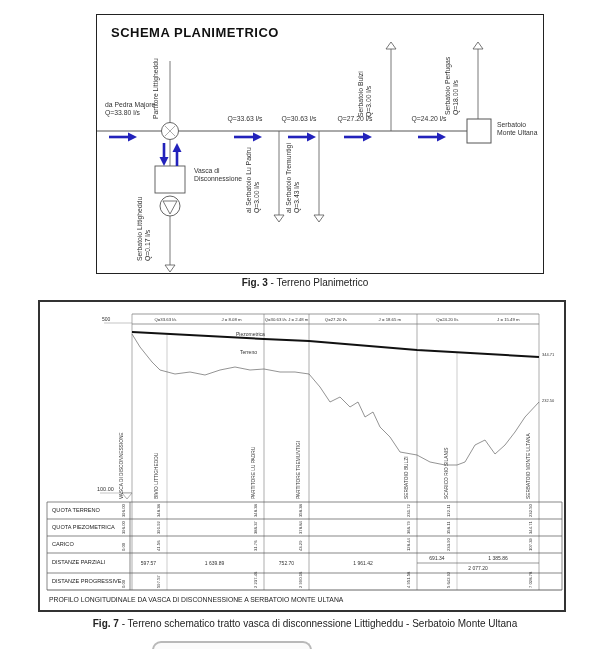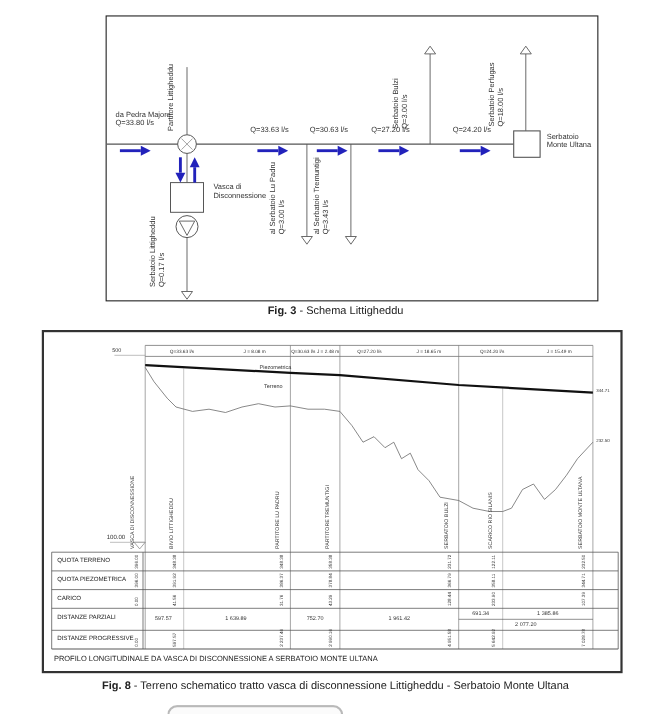--- a/index.html
+++ b/index.html
@@ -81,20 +81,21 @@
         <path d="M266,117.5 L275,122 L266,126.5 Z"></path>
       <rect x="321" y="120.7" width="19" height="2.6"></rect>
         <path d="M340,117.5 L349,122 L340,126.5 Z"></path>
       <rect x="65.7" y="128" width="2.6" height="14"></rect>
         <path d="M62.5,142 L71.5,142 L67,151 Z"></path>
       <rect x="78.7" y="137" width="2.6" height="14"></rect>
         <path d="M75.5,137 L84.5,137 L80,128 Z"></path>
     </g>
   </svg>
 
+  <div class="f3-title">SCHEMA PLANIMETRICO</div>
 
   <div class="lbl" style="left:8px;top:86px;">
     <span>da Pedra Majore</span><br>
     <span>Q=33.80 l/s</span>
   </div>
 
   <div class="rot" style="left:63px;top:96px;">Partitore Littigheddu</div>
 
   <div class="qlbl" style="left:118px;">Q=33.63 l/s</div>
   <div class="qlbl" style="left:172px;">Q=30.63 l/s</div>
@@ -127,21 +128,21 @@
     <span class="l2">Q=18.00 l/s</span>
   </div>
 
   <div class="lbl" style="left:400px;top:106px;">
     <span>Serbatoio</span><br>
     <span>Monte Ultana</span>
   </div>
 </div>
 
 <div class="caption" style="top:277px;">
-  <b>Fig. 3</b><span> - Schema Littigheddu</span>
+  <b>Fig. 3</b><span> - Terreno Planimetrico</span>
 </div>
 
 <div class="fig4">
   <svg class="abs" width="524" height="308" viewBox="0 0 524 308" style="left:0;top:0;">
 
     <line x1="92" y1="12" x2="499" y2="12" stroke="#555" stroke-width="0.6"></line>
     <line x1="92" y1="22" x2="499" y2="22" stroke="#555" stroke-width="0.6"></line>
 
     <line x1="92" y1="12" x2="92" y2="288" stroke="#777" stroke-width="0.6"></line>
     <line x1="127" y1="33" x2="127" y2="288" stroke="#999" stroke-width="0.5"></line>
@@ -249,16 +250,16 @@
   <div class="vnum" style="left:218px;top:281px;">2 237.46</div>
   <div class="vnum" style="left:263px;top:281px;">2 990.16</div>
   <div class="vnum" style="left:371px;top:281px;">4 951.58</div>
   <div class="vnum" style="left:411px;top:281px;">5 642.92</div>
   <div class="vnum" style="left:493px;top:281px;">7 028.78</div>
 
   <div class="f4title">PROFILO LONGITUDINALE DA VASCA DI DISCONNESSIONE A SERBATOIO MONTE ULTANA</div>
 </div>
 
 <div class="caption" style="top:618px;">
-  <b>Fig. 8</b><span> - Terreno schematico tratto vasca di disconnessione Littigheddu - Serbatoio Monte Ultana</span>
+  <b>Fig. 7</b><span> - Terreno schematico tratto vasca di disconnessione Littigheddu - Serbatoio Monte Ultana</span>
 </div>
 
 <div class="next-edge"></div>
 
 </body></html>

